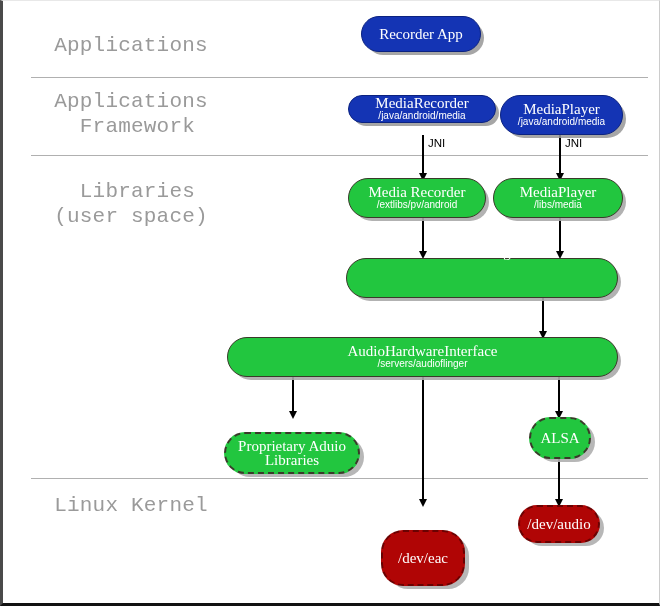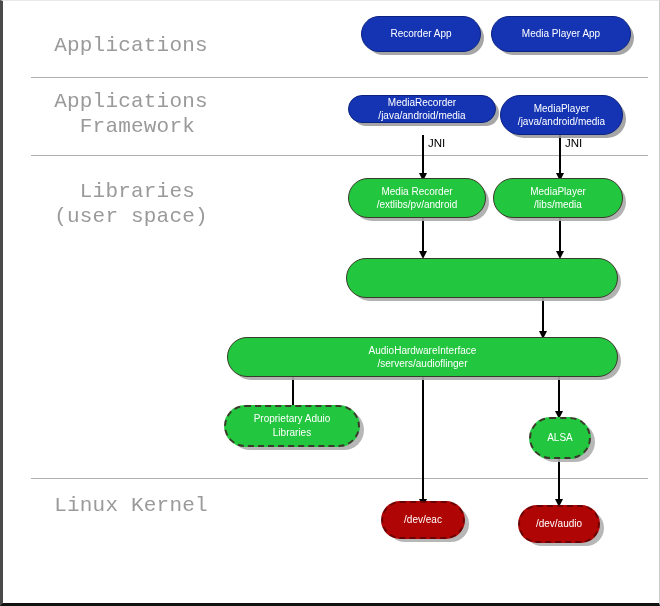--- a/index.html
+++ b/index.html
@@ -43,21 +43,21 @@
     position:absolute;
     box-sizing:border-box;
     display:flex;
     flex-direction:column;
     align-items:center;
     justify-content:center;
     text-align:center;
     color:#ffffff;
     z-index:6;
   }
-  .node .t1{font-size:10px;line-height:14px;white-space:nowrap;}
+  .node .t1{font-size:15px;line-height:14px;white-space:nowrap;font-family:Liberation Serif, serif;}
   .node .t2{font-size:10px;line-height:12px;white-space:nowrap;}
 
   .node.blue{
     background:#1434b4;
     border:1px solid #0b2280;
     border-radius:999px;
     box-shadow:4px 4px 0 -1px rgba(150,150,150,.85);
   }
   .node.green{
     background:#22c63f;
@@ -142,23 +142,20 @@
   <div class="vline" style="left:555px;top:376px;height:40px;"></div>
   <div class="arrowhead" style="left:551.5px;top:410px;"></div>
 
   <div class="vline" style="left:555px;top:458px;height:46px;"></div>
   <div class="arrowhead" style="left:551.5px;top:498px;"></div>
 
   <div class="node blue" style="left:358px;top:15px;width:120px;height:36px;">
     <span class="t1">Recorder App</span>
   </div>
 
-  <div class="node blue" style="left:488px;top:15px;width:140px;height:36px;">
-    <span class="t1">Media Player App</span>
-  </div>
 
   <div class="node blue" style="left:345px;top:94px;width:148px;height:28px;">
     <span class="t1">MediaRecorder</span>
     <span class="t2">/java/android/media</span>
   </div>
 
   <div class="node blue" style="left:497px;top:94px;width:123px;height:40px;">
     <span class="t1">MediaPlayer</span>
     <span class="t2">/java/android/media</span>
   </div>
@@ -176,30 +173,30 @@
   <div class="node green" style="left:343px;top:257px;width:272px;height:40px;gap:41px;">
     <span class="t1">AudioFlinger</span>
     <span class="t2">/servers/audioflinger</span>
   </div>
 
   <div class="node green" style="left:224px;top:336px;width:391px;height:40px;">
     <span class="t1">AudioHardwareInterface</span>
     <span class="t2">/servers/audioflinger</span>
   </div>
 
-  <div class="node green-dashed" style="left:221px;top:404px;width:136px;height:42px;">
+  <div class="node green-dashed" style="left:221px;top:431px;width:136px;height:42px;">
     <span class="t1">Proprietary Aduio</span>
     <span class="t1">Libraries</span>
   </div>
 
   <div class="node green-dashed" style="left:526px;top:416px;width:62px;height:42px;">
     <span class="t1">ALSA</span>
   </div>
 
-  <div class="node red-dashed" style="left:378px;top:500px;width:84px;height:38px;">
+  <div class="node red-dashed" style="left:378px;top:529px;width:84px;height:56px;">
     <span class="t1">/dev/eac</span>
   </div>
 
   <div class="node red-dashed" style="left:515px;top:504px;width:82px;height:38px;">
     <span class="t1">/dev/audio</span>
   </div>
 
 
 
 </div>

